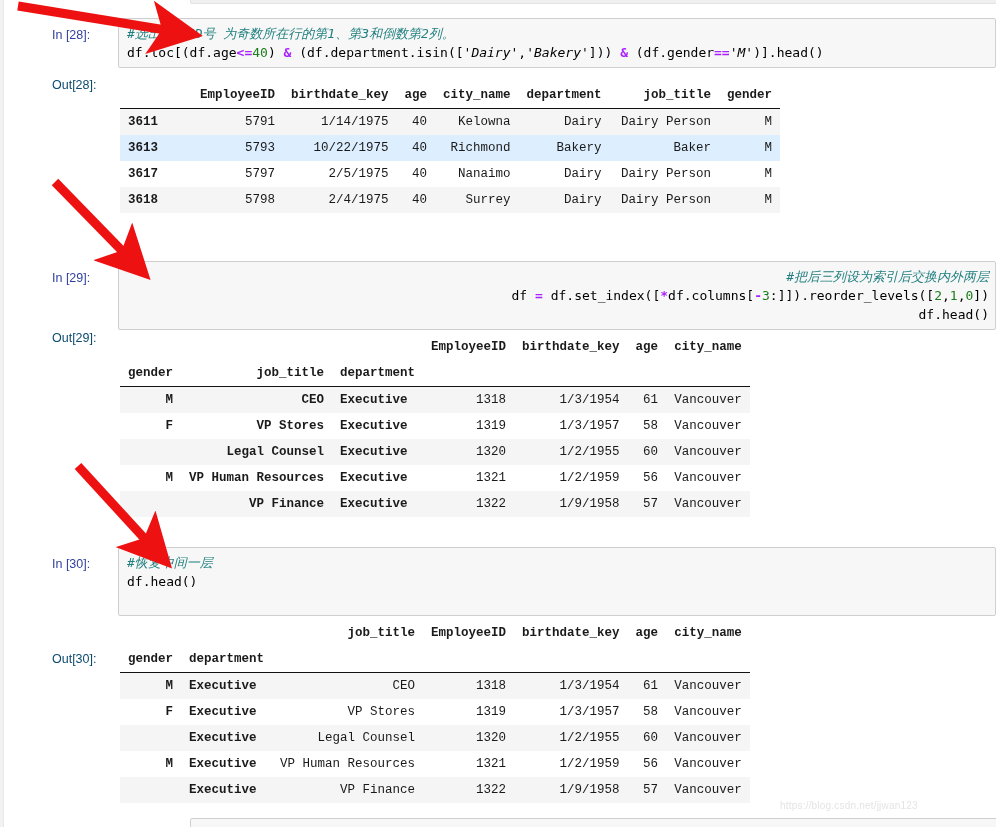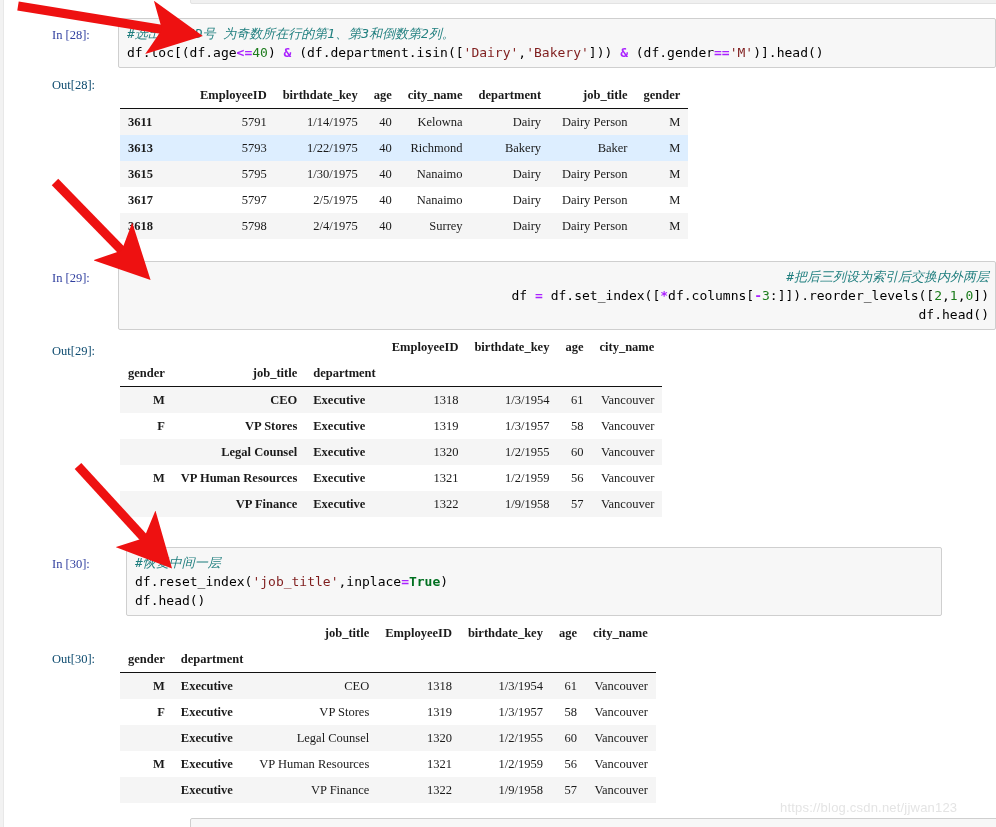--- a/index.html
+++ b/index.html
@@ -46,21 +46,21 @@
     left: 190px; top: 818px;
     width: 806px; height: 20px;
     background: #f7f7f7;
     border: 1px solid #cfcfcf;
     border-radius: 2px;
   }
 
   
   .prompt {
     position: absolute;
-    font-family: Liberation Serif, serif;
+    font-family: Liberation Sans, sans-serif;
     font-size: 12.5px;
     letter-spacing: 0px;
     white-space: pre;
   }
   .prompt.in  { color: #303f9f; }
   .prompt.out { color: #0c4a6e; }
 
   
   .code-cell {
     position: absolute;
@@ -71,32 +71,32 @@
     padding: 5px 6px 5px 8px;
   }
   .code-line {
     font-family: "DejaVu Sans Mono", monospace;
     font-size: 13px;
     line-height: 19px;
     white-space: pre;
     color: #000000;
   }
   .tok-comment { color: #207f7f; font-style: italic; }
-  .tok-str     { color: #7f1d1d; }
+  .tok-str     { color: #000000; font-style: italic; }
   .tok-num     { color: #1c7c1c; }
   .tok-op      { color: #aa22ff; font-weight: bold; }
   .tok-kw      { color: #007020; font-weight: bold; }
 
   
   .df-wrap {
     position: absolute;
   }
   table.df {
     border-collapse: collapse;
-    font-family: Liberation Serif, serif;
+    font-family: Liberation Mono, monospace;
     font-size: 12.5px;
     color: #1a1a1a;
   }
   table.df th, table.df td {
     padding: 6px 8px;
     line-height: 14px;
     white-space: nowrap;
     border: none;
   }
   table.df thead th {
@@ -131,21 +131,21 @@
     left: 0; top: 0;
     width: 996px; height: 827px;
     pointer-events: none;
   }
 
   
   .watermark {
     position: absolute;
     left: 780px; top: 800px;
     font-family: "Liberation Sans", sans-serif;
-    font-size: 13px;
+    font-size: 10px;
     color: #e4e4e4;
     letter-spacing: 0.2px;
     white-space: nowrap;
   }
 </style>
 </head>
 <body>
 
 <div id="notebook">
 
@@ -182,35 +182,25 @@
             <td>1/14/1975</td>
             <td>40</td>
             <td>Kelowna</td>
             <td>Dairy</td>
             <td>Dairy Person</td>
             <td>M</td>
           </tr>
           <tr class="hl">
             <th class="left">3613</th>
             <td>5793</td>
-            <td>1/22/1975</td>
+            <td>10/22/1975</td>
             <td>40</td>
             <td>Richmond</td>
             <td>Bakery</td>
             <td>Baker</td>
-            <td>M</td>
-          </tr>
-          <tr class="odd">
-            <th class="left">3615</th>
-            <td>5795</td>
-            <td>1/30/1975</td>
-            <td>40</td>
-            <td>Nanaimo</td>
-            <td>Dairy</td>
-            <td>Dairy Person</td>
             <td>M</td>
           </tr>
           <tr class="even">
             <th class="left">3617</th>
             <td>5797</td>
             <td>2/5/1975</td>
             <td>40</td>
             <td>Nanaimo</td>
             <td>Dairy</td>
             <td>Dairy Person</td>
@@ -231,21 +221,21 @@
   </div>
 
   <div class="prompt in" style="left:52px; top:271px;">In [29]:</div>
 
   <div class="code-cell" style="left:118px; top:261px; width:878px; height:69px;text-align:right;">
     <div class="code-line"><span class="tok-comment">#把后三列设为索引后交换内外两层</span></div>
     <div class="code-line"><span>df </span><span class="tok-op">=</span><span> df.set_index([</span><span class="tok-op">*</span><span>df.columns[</span><span class="tok-op">-</span><span class="tok-num">3</span><span>:]]).reorder_levels([</span><span class="tok-num">2</span><span>,</span><span class="tok-num">1</span><span>,</span><span class="tok-num">0</span><span>])</span></div>
     <div class="code-line">df.head()</div>
   </div>
 
-  <div class="prompt out" style="left:52px; top:344px;text-align:center;">Out[29]:</div>
+  <div class="prompt out" style="left:52px; top:331px;text-align:center;">Out[29]:</div>
 
   <div class="df-wrap" style="left:120px; top:334px;">
     <table class="df" id="table29">
       <thead>
         <tr>
             <th></th>
             <th></th>
             <th></th>
             <th>EmployeeID</th>
             <th>birthdate_key</th>
@@ -307,23 +297,22 @@
             <td>1/9/1958</td>
             <td>57</td>
             <td>Vancouver</td>
           </tr>
         </tbody>
     </table>
   </div>
 
   <div class="prompt in" style="left:52px; top:557px;">In [30]:</div>
 
-  <div class="code-cell" style="left:126px; top:547px; width:816px; height:69px;">
+  <div class="code-cell" style="left:118px; top:547px; width:878px; height:69px;">
     <div class="code-line"><span class="tok-comment">#恢复中间一层</span></div>
-    <div class="code-line"><span>df.reset_index(</span><span class="tok-str">'job_title'</span><span>,inplace</span><span class="tok-op">=</span><span class="tok-kw">True</span><span>)</span></div>
     <div class="code-line">df.head()</div>
   </div>
 
   <div class="prompt out" style="left:52px; top:652px;">Out[30]:</div>
 
   <div class="df-wrap" style="left:120px; top:620px;">
     <table class="df" id="table30">
       <thead>
         <tr>
             <th></th>

